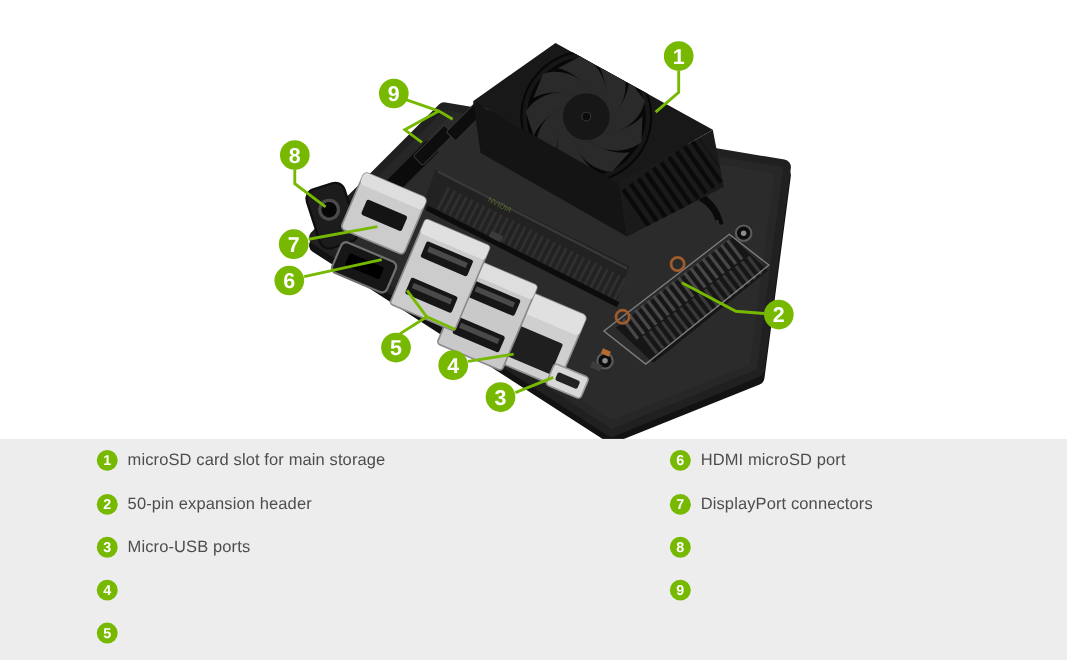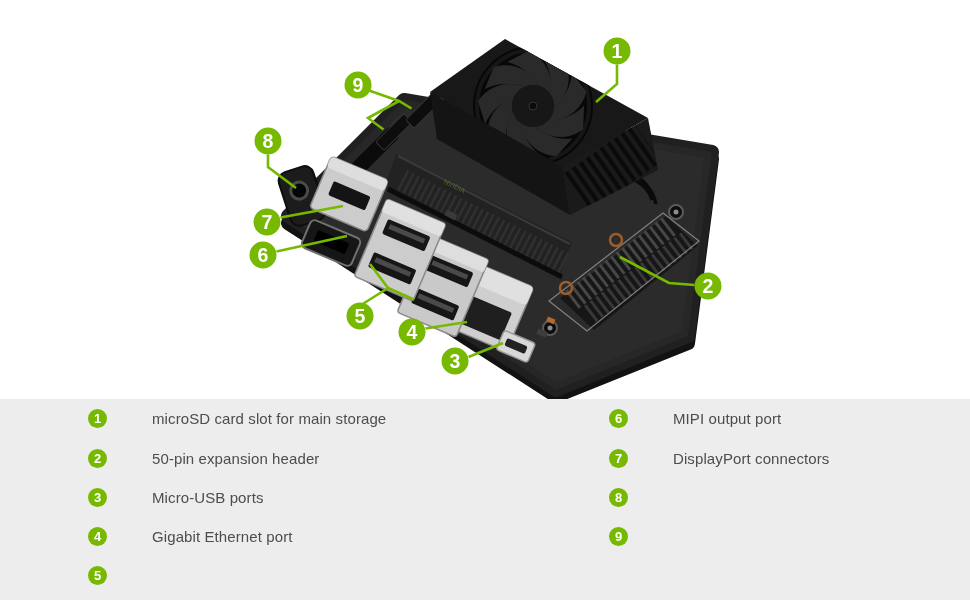--- a/index.html
+++ b/index.html
@@ -10,21 +10,21 @@
   }
   .hero{position:relative;width:970px;height:399px;background:#ffffff;}
   .hero svg{position:absolute;left:0;top:0;}
   .legend{position:relative;width:970px;height:201px;background:#ededed;}
   .legend-item{position:absolute;display:flex;align-items:center;gap:9px;white-space:nowrap;}
   .badge{
     flex:0 0 auto;width:19px;height:19px;border-radius:50%;
     background:#76b900;color:#ffffff;font-size:13px;font-weight:700;
     display:flex;align-items:center;justify-content:center;line-height:1;
   }
-  .label{font-size:15px;color:#4d4d4d;letter-spacing:.1px;margin-left:36px;}
+  .label{font-size:15px;color:#4d4d4d;letter-spacing:.1px;}
   
   .li-l{left:88px;} .li-r{left:609px;}
   .row1{top:10px;} .row2{top:50px;} .row3{top:89px;} .row4{top:128px;} .row5{top:167px;}
   .marker-num{font-size:19.5px;font-weight:700;fill:#ffffff;}
   .leader{stroke:#76b900;stroke-width:2.6;fill:none;}
 </style>
 </head>
 <body>
 
 <div class="hero">
@@ -224,28 +224,27 @@
   <div class="legend-item li-l row2">
     <span class="badge">2</span>
     <span class="label">50-pin expansion header</span>
   </div>
   <div class="legend-item li-l row3">
     <span class="badge">3</span>
     <span class="label">Micro-USB ports</span>
   </div>
   <div class="legend-item li-l row4">
     <span class="badge">4</span>
-    <span class="label">Gigabit Ethernet port</span>
   </div>
   <div class="legend-item li-l row5">
     <span class="badge">5</span>
   </div>
   <div class="legend-item li-r row1">
     <span class="badge">6</span>
-    <span class="label">MIPI output port</span>
+    <span class="label">HDMI microSD port</span>
   </div>
   <div class="legend-item li-r row2">
     <span class="badge">7</span>
     <span class="label">DisplayPort connectors</span>
   </div>
   <div class="legend-item li-r row3">
     <span class="badge">8</span>
   </div>
   <div class="legend-item li-r row4">
     <span class="badge">9</span>

